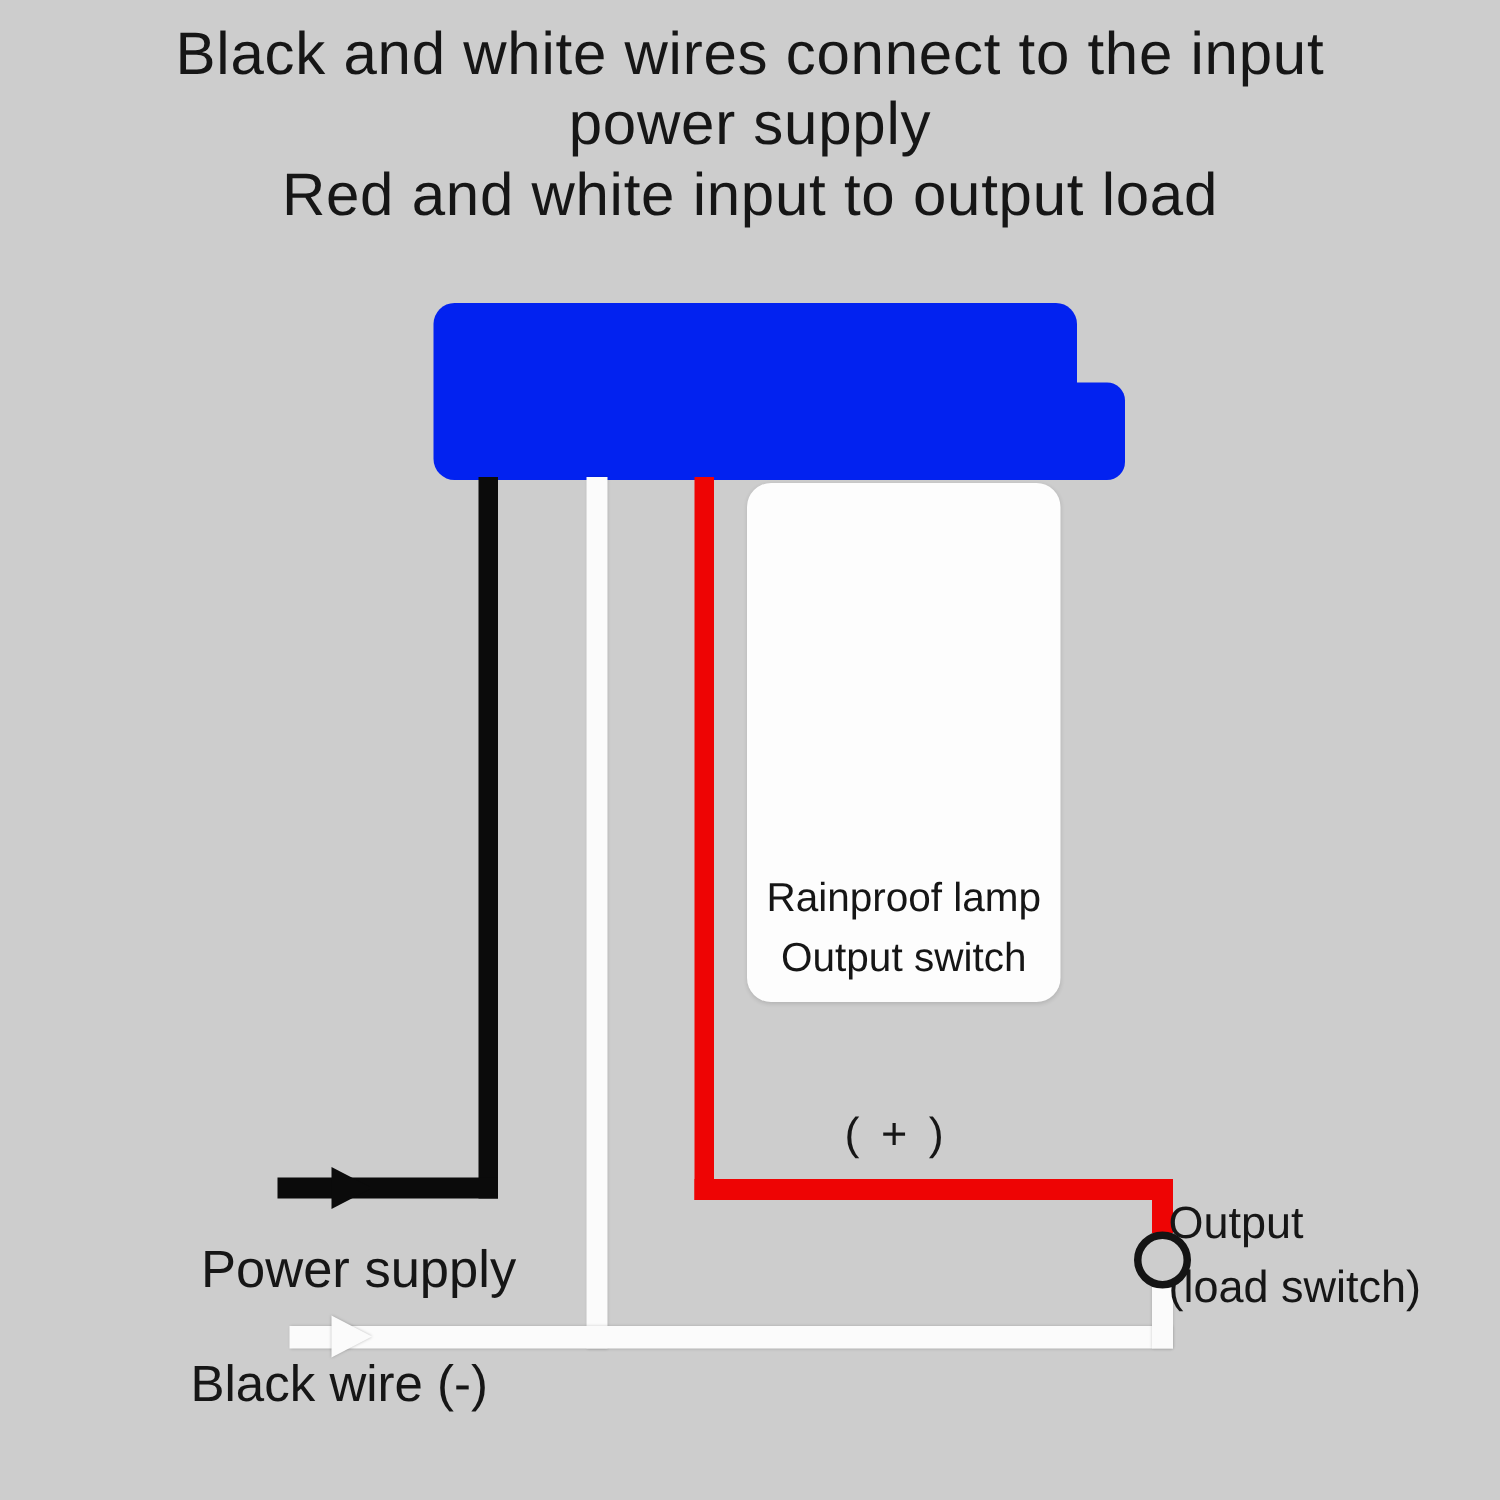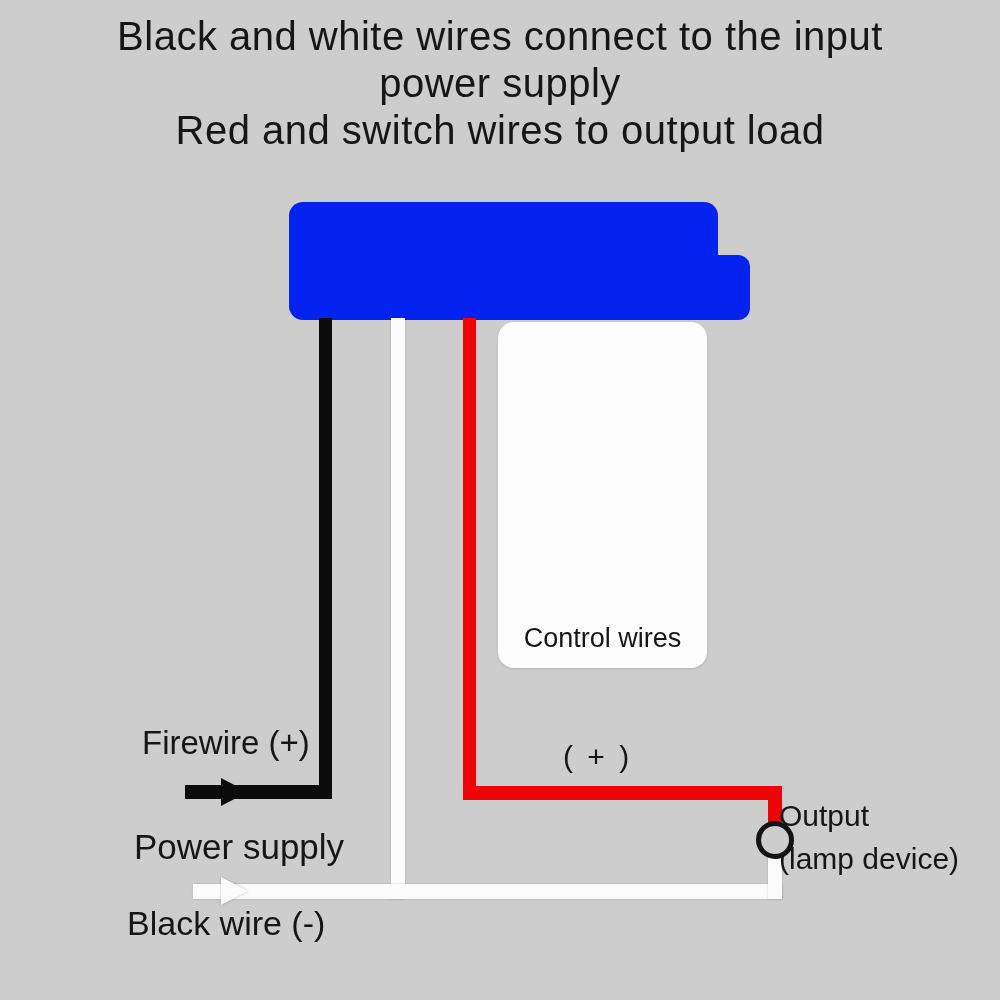--- a/index.html
+++ b/index.html
@@ -100,21 +100,21 @@
   }
 </style>
 </head>
 <body>
 
 <div id="canvas">
 
   <div class="title">
     <div>Black and white wires connect to the input</div>
     <div>power supply</div>
-    <div>Red and switch wires to output load</div>
+    <div>Red and white input to output load</div>
   </div>
 
   <div class="sensor-body"></div>
   <div class="sensor-bump"></div>
 
   <div class="wire black black-v"></div>
   <div class="wire black black-h"></div>
   <div class="arrowhead arrow-black"></div>
 
   <div class="wire white white-v-in"></div>
@@ -123,27 +123,27 @@
   <div class="wire white white-v-out"></div>
 
   <div class="wire red red-v"></div>
   <div class="wire red red-h"></div>
   <div class="wire red red-v-out"></div>
 
   <div class="terminal"></div>
 
   <div class="switch-box">
     <div class="switch-label">
-      <div>Control wires</div>
+      <div>Rainproof lamp</div>
+      <div>Output switch</div>
     </div>
   </div>
 
-  <div class="wire-label firewire-label">Firewire (+)</div>
   <div class="wire-label power-label">Power supply</div>
   <div class="wire-label zero-label">Black wire (-)</div>
   <div class="wire-label plus-label">( + )</div>
 
   <div class="output-label">
     <div>Output</div>
-    <div>(lamp device)</div>
+    <div>(load switch)</div>
   </div>
 
 </div>
 
 </body></html>

